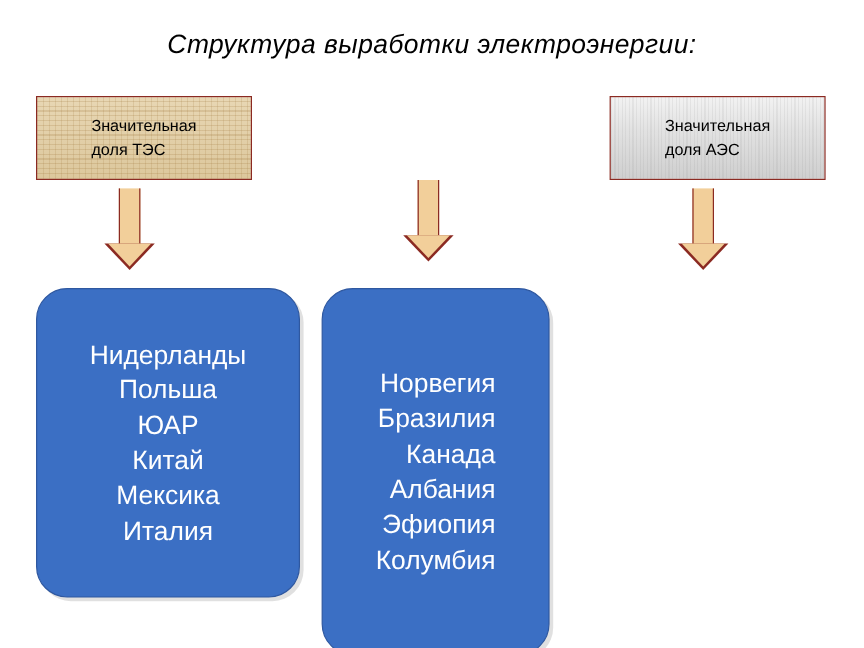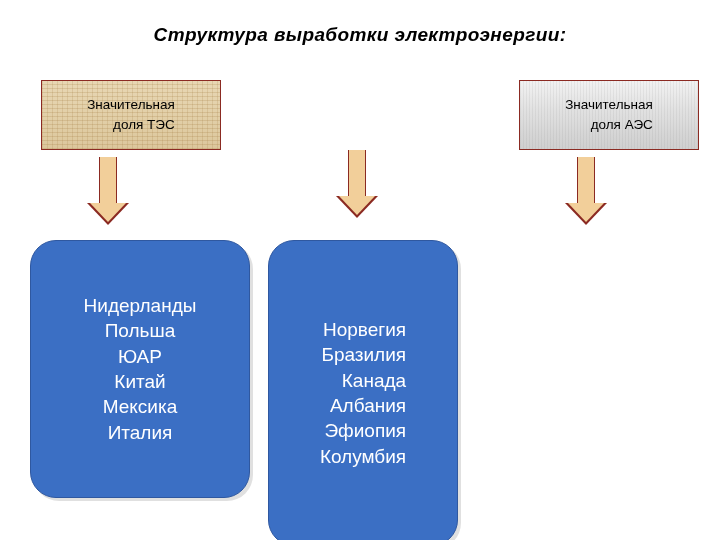--- a/index.html
+++ b/index.html
@@ -19,41 +19,40 @@
     left: 0; top: 0;
     width: 720px;
     height: 540px;
   }
   .title {
     position: absolute;
     left: 40px;
     top: 24px;
     width: 640px;
     text-align: center;
-    font-size: 19px;
-    font-weight: bold;
+    font-size: 22px;
+    font-weight: normal;
     font-style: italic;
     color: #000000;
     letter-spacing: 0.4px;
   }
 
   
   .topbox {
     position: absolute;
     border: 1.5px solid #8b2a22;
     box-sizing: border-box;
     display: flex;
     align-items: center;
     justify-content: center;
-    text-align: right;
+    text-align: left;
     font-size: 13.5px;
     color: #000000;
     line-height: 1.5;
     padding: 4px 6px;
-    margin-left: 11px;
   }
   .topbox .txt { display: block; white-space: pre-line; }
 
   .topbox.tan {
     background:
       repeating-linear-gradient(0deg, rgba(160,120,60,0.22) 0px, rgba(160,120,60,0.22) 1px, rgba(255,255,255,0) 1px, rgba(255,255,255,0) 4px),
       repeating-linear-gradient(90deg, rgba(160,120,60,0.18) 0px, rgba(160,120,60,0.18) 1px, rgba(255,255,255,0) 1px, rgba(255,255,255,0) 5px),
       linear-gradient(180deg, #e8d7b4 0%, #dcc79c 100%);
   }
   .topbox.water {
@@ -116,21 +115,21 @@
     position: absolute;
     background: #3b6fc4;
     border: 1.5px solid #2f58a0;
     border-radius: 26px;
     box-sizing: border-box;
     display: flex;
     align-items: center;
     justify-content: center;
     text-align: center;
     color: #ffffff;
-    font-size: 19px;
+    font-size: 22px;
     line-height: 1.34;
     box-shadow: 3px 3px 0 rgba(0,0,0,0.12);
   }
   .listbox .txt { display: block; white-space: pre-line; }
 </style>
 </head>
 <body>
 
 <div id="slide">
 

